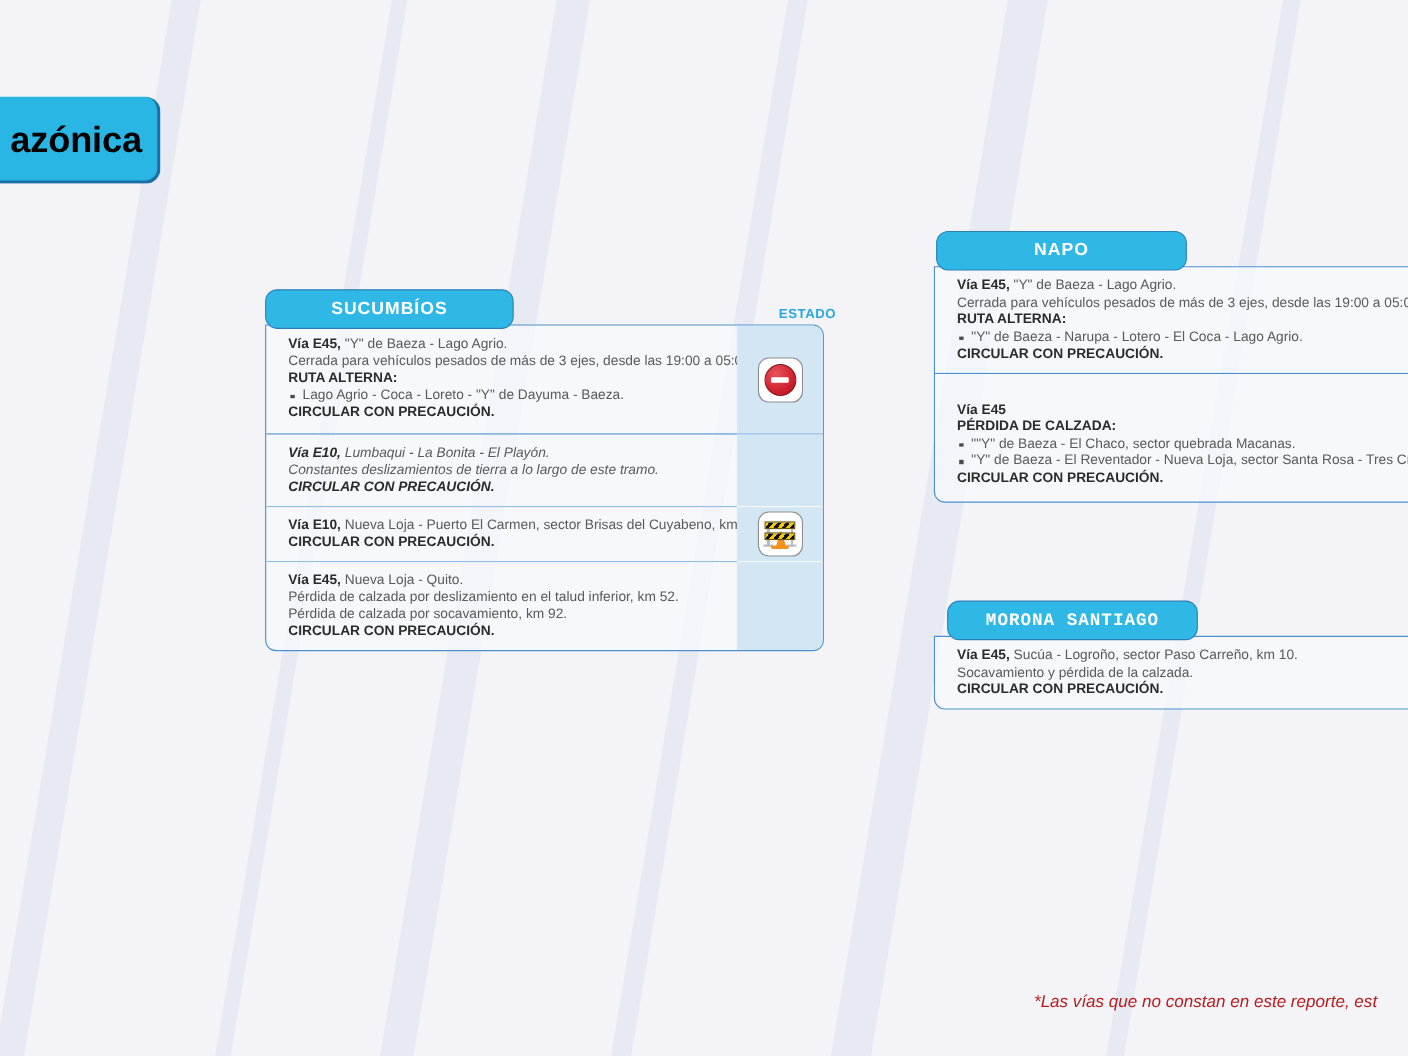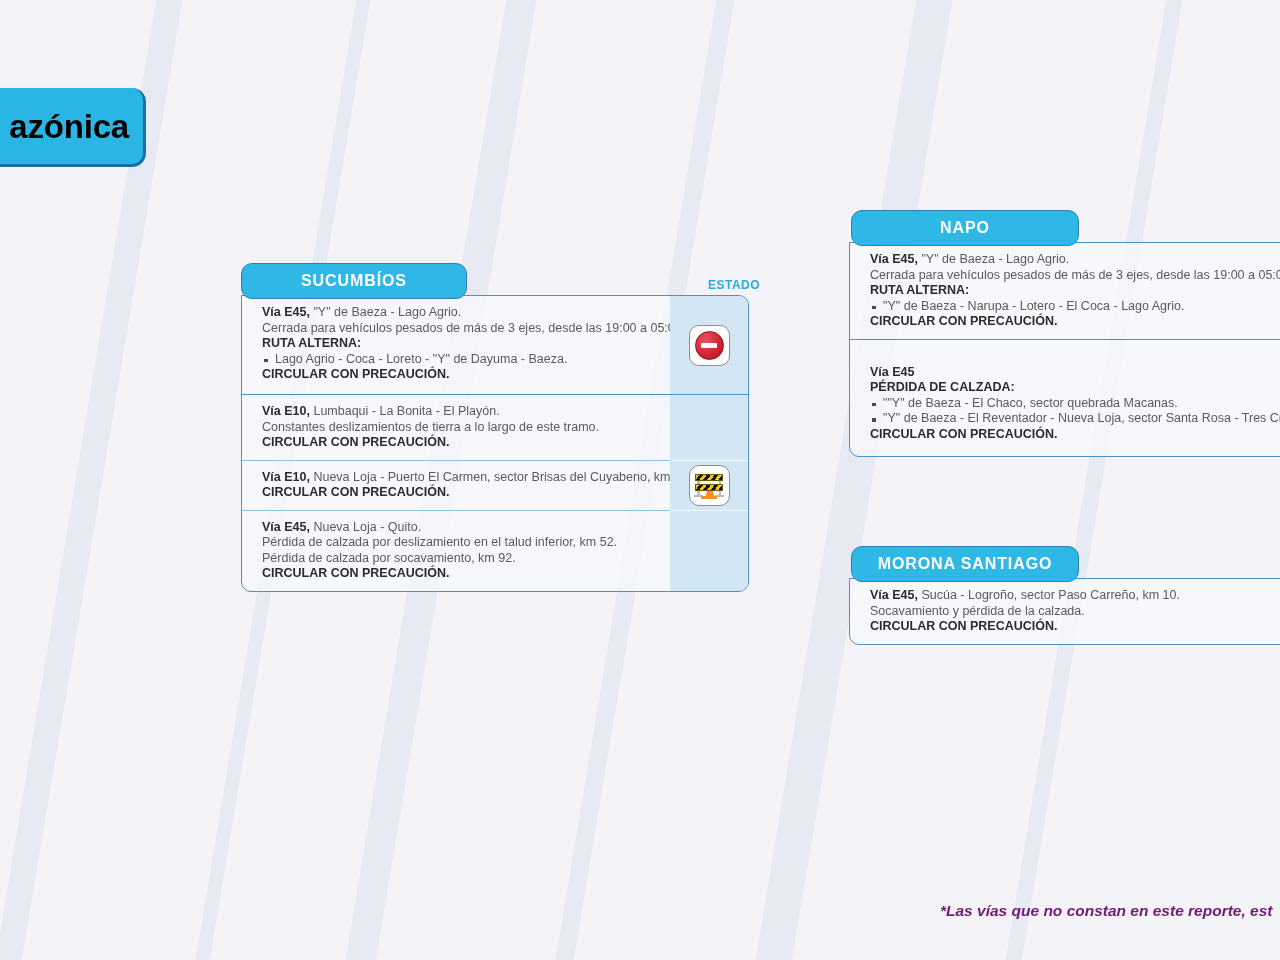--- a/index.html
+++ b/index.html
@@ -261,22 +261,22 @@
     border-radius: 1px;
   }
 
   
   #footnote {
     position: absolute;
     left: 940px;
     top: 902px;
     font-size: 15.5px;
     font-style: italic;
-    font-weight: bold;
-    color: #701a75;
+    font-weight: normal;
+    color: #b91c1c;
     white-space: nowrap;
     z-index: 6;
   }
 </style>
 </head>
 <body>
 
 <div id="bg-stripes">
   <div class="stripe" style="left:440px; width:26px;"></div>
   <div class="stripe" style="left:640px; width:14px;"></div>
@@ -312,21 +312,21 @@
         <div class="row-status">
           <div class="icon-tile">
             <div class="icon-noentry">
               <div class="bar"></div>
             </div>
           </div>
         </div>
       </div>
       <div class="div-full"></div>
 
-      <div class="row" style="min-height:61px;">
+      <div class="row" style="min-height:61px;font-style:italic;">
         <div class="row-text">
           <div class="line"><b>Vía E10,</b><span> Lumbaqui - La Bonita - El Playón.</span></div>
           <div class="line">Constantes deslizamientos de tierra a lo largo de este tramo.</div>
           <div class="line strong">CIRCULAR CON PRECAUCIÓN.</div>
         </div>
         <div class="row-status"></div>
       </div>
       <div class="div-text"></div>
 
       <div class="row" style="min-height:48px;">
@@ -394,21 +394,21 @@
           <div class="line strong">CIRCULAR CON PRECAUCIÓN.</div>
         </div>
       </div>
 
     </div>
   </div>
 </div>
 
 <div class="province-block" style="left:849px; top:546px; width:470px;">
 
-  <div class="province-tab" style="width:228px; margin-left:2px;">
+  <div class="province-tab" style="width:228px; margin-left:12px;font-family:Liberation Mono, monospace;">
     <span class="province-name">MORONA SANTIAGO</span>
   </div>
 
   <div class="province-card" style="border-radius:0 0 0 10px;">
     <div class="rows">
       <div class="row" style="min-height:62px;">
         <div class="row-text">
           <div class="line"><b>Vía E45,</b><span> Sucúa - Logroño, sector Paso Carreño, km 10.</span></div>
           <div class="line">Socavamiento y pérdida de la calzada.</div>
           <div class="line strong">CIRCULAR CON PRECAUCIÓN.</div>

